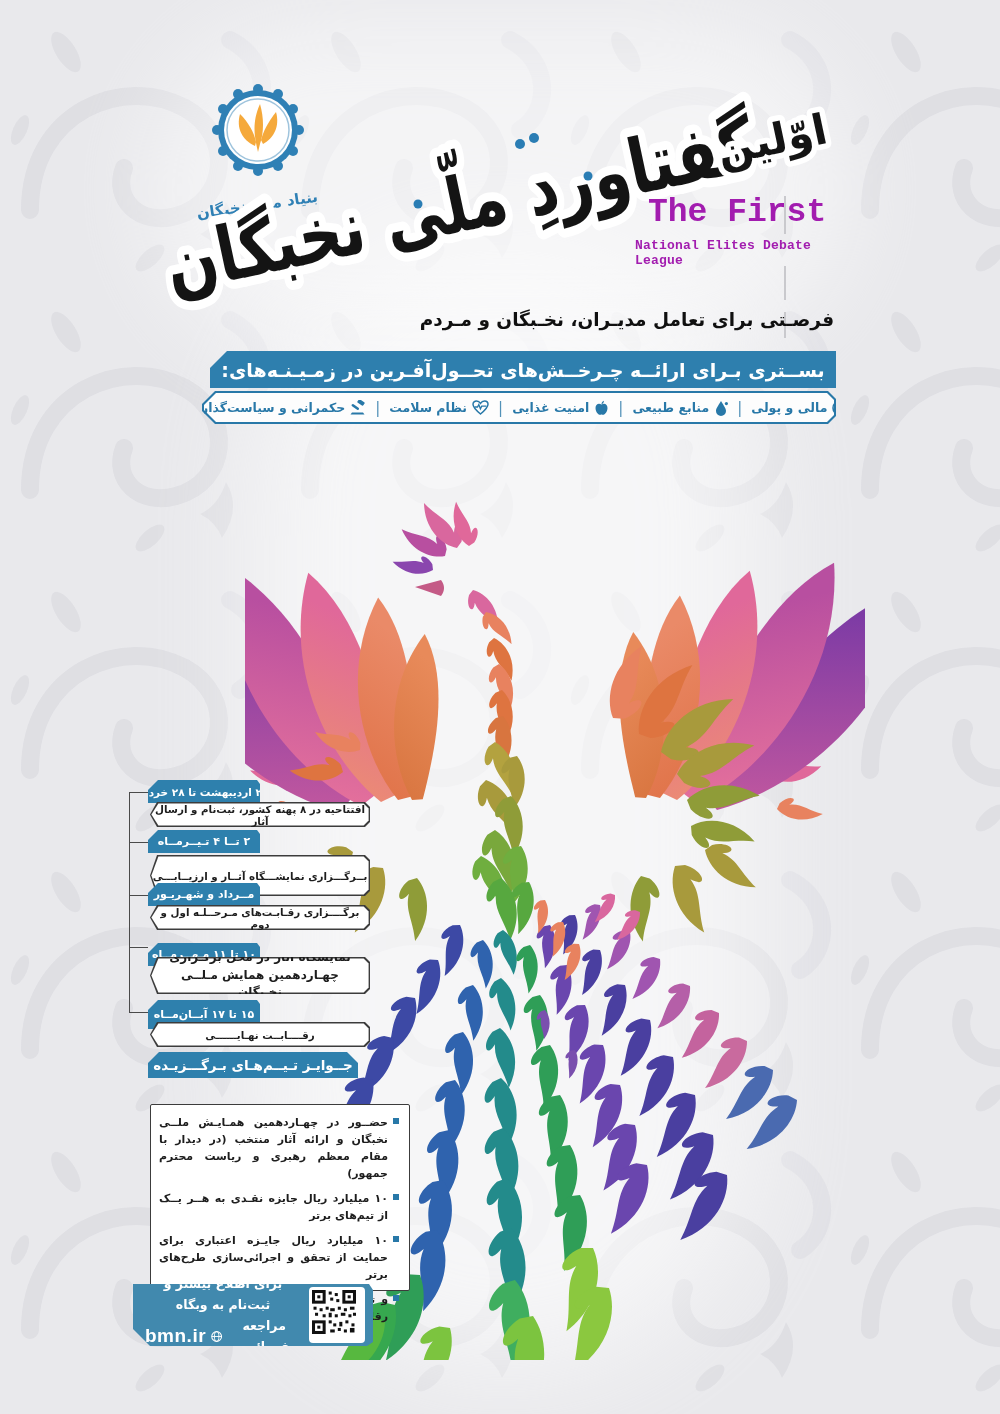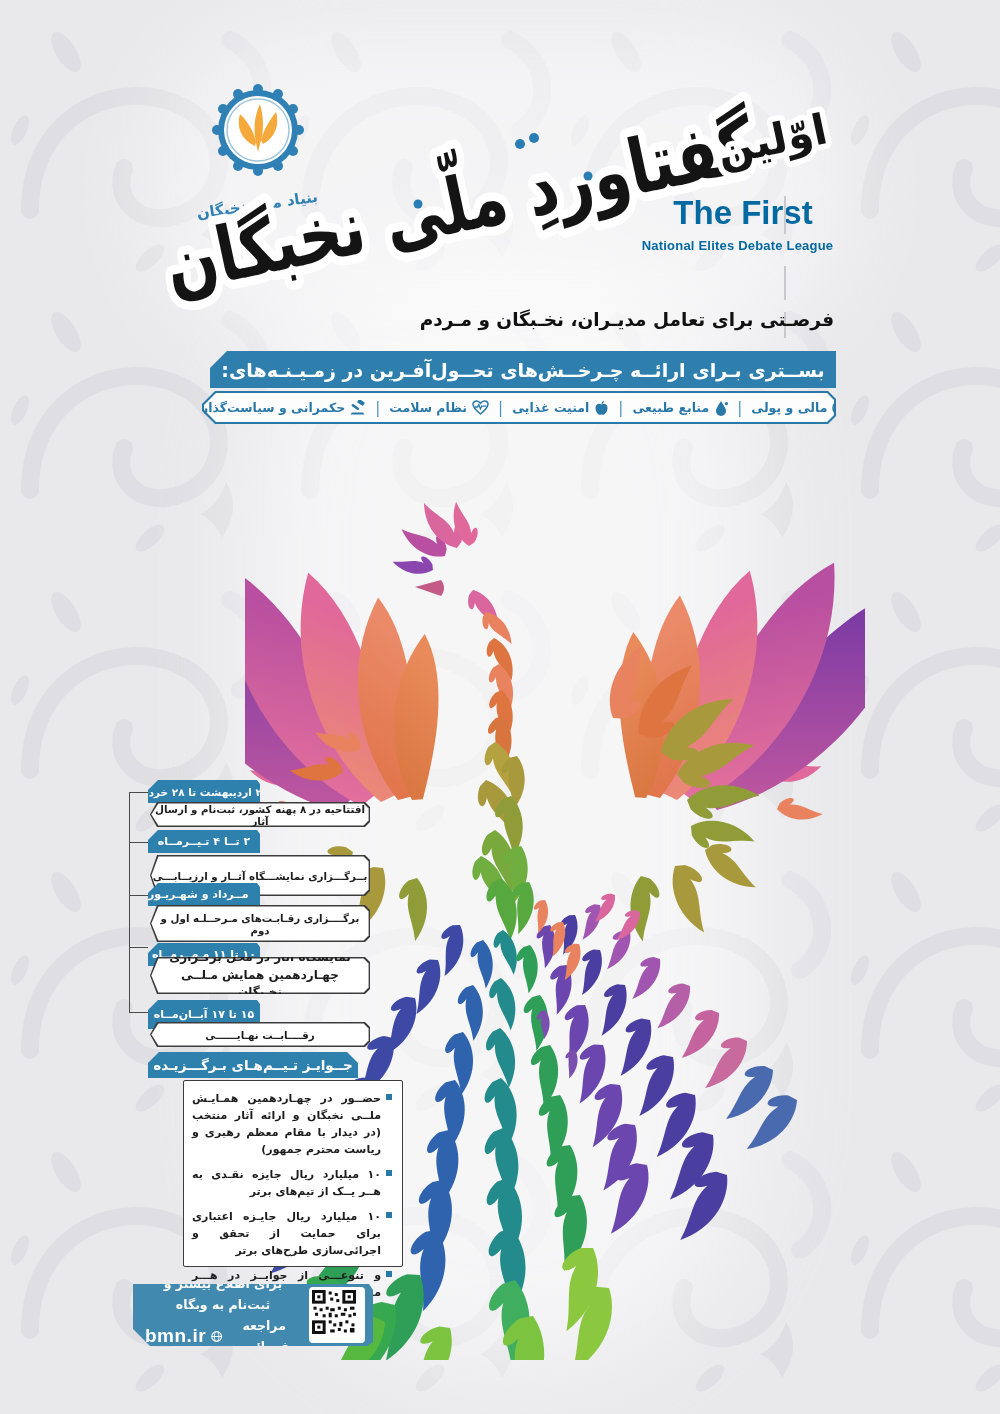--- a/index.html
+++ b/index.html
@@ -34,21 +34,21 @@
   .stub{border-top:1.6px solid #4a4a4a;}
   .prizebox{background:#fff;border:1.6px solid #3c3c3c;border-radius:2px;}
   .prizebox ul{margin:0;padding:9px 10px 0 8px;list-style:none;}
   .prizebox li{position:relative;font-size:11px;font-weight:bold;color:#1d1d1d;line-height:1.55;margin-bottom:8px;padding-right:11px;text-align:justify;}
   .prizebox li .sq{position:absolute;right:0;top:4px;width:6px;height:6px;background:#2878a8;}
   .footer{background:#4189ae;color:#fff;clip-path:polygon(0 0,calc(100% - 4px) 0,100% 6px,100% calc(100% - 4px),calc(100% - 6px) 100%,17px 100%,0 calc(100% - 17px));
           display:flex;align-items:center;gap:8px;padding:6px 8px 6px 12px;box-sizing:border-box;}
   .footer .txt{flex:1;text-align:center;font-weight:bold;font-size:12.5px;line-height:1.7;}
   .footer .site{font-family:"Liberation Sans",sans-serif;font-size:19px;font-weight:bold;letter-spacing:.5px;}
   .qrbox{background:#fff;border-radius:4px;padding:3px;width:50px;height:50px;flex:0 0 auto;}
-  .eng-title{font-family:Liberation Sans, sans-serif;color:#0369a1;font-weight:bold;text-align:center;}
+  .eng-title{font-family:Liberation Mono, monospace;color:#a21caf;font-weight:bold;text-align:left;}
   .tick{border-left:2px solid #c9c9cd;}
   .slogan{font-weight:bold;color:#101010;text-align:right;}
 </style>
 </head>
 <body>
 
 <div class="canvas">
 
   <svg class="abs" style="left:0;top:0;" width="1000" height="1414">
     <defs>
@@ -367,24 +367,24 @@
     </div>
 
   <div class="abs tab rtl" style="left:148px;top:830px;width:112px;height:23px;font-size:11px;">
     <span>۲ تــا ۴ تـیــرمــاه</span>
     </div>
   <div class="abs cut-outer body-box" style="left:150px;top:855px;width:220px;height:41px;">
     <div class="cut-inner"></div>
       <div class="body-text rtl" style="font-size:10.3px;">بــرگـــزاری نمایشـــگاه آثــار و ارزیــابـــی</div>
     </div>
 
-  <div class="abs tab rtl" style="left:148px;top:883px;width:112px;height:23px;font-size:11px;justify-content:flex-end;">
+  <div class="abs tab rtl" style="left:148px;top:883px;width:112px;height:23px;font-size:11px;">
     <span>مــرداد و شهـریـور</span>
     </div>
-  <div class="abs cut-outer body-box" style="left:150px;top:905px;width:220px;height:37px;">
+  <div class="abs cut-outer body-box" style="left:150px;top:905px;width:220px;height:25px;">
     <div class="cut-inner"></div>
       <div class="body-text rtl" style="font-size:10.3px;">برگــــزاری رقـابـت‌های مـرحــلـه اول و دوم</div>
     </div>
 
   <div class="abs tab rtl" style="left:148px;top:935px;width:112px;height:23px;font-size:11px;margin-top:8px;">
     <span>۱۰ تا ۱۱ مـهــرمــاه</span>
     </div>
   <div class="abs cut-outer body-box" style="left:150px;top:957px;width:220px;height:37px;">
     <div class="cut-inner"></div>
       <div class="body-text rtl" style="font-size:12px;line-height:1.45;padding:0 8px;">نمایشگاه آثار در محل برگـزاری چهـاردهمین همایش مـلــی نخـبگان</div>
@@ -394,21 +394,21 @@
     <span>۱۵ تا ۱۷ آبــان‌مــاه</span>
     </div>
   <div class="abs cut-outer body-box" style="left:150px;top:1022px;width:220px;height:25px;">
     <div class="cut-inner"></div>
       <div class="body-text rtl" style="font-size:10.3px;letter-spacing:2px;">رقــــابــت نهـایــــــی</div>
     </div>
 
   <div class="abs tab rtl" style="left:148px;top:1052px;width:210px;height:26px;font-size:13.5px;clip-path:polygon(11px 0,calc(100% - 11px) 0,100% 11px,100% 100%,0 100%,0 11px);">
     <span>جــوایـز تـیــم‌هـای بـرگـــزیـده</span>
     </div>
-  <div class="abs prizebox rtl" style="left:150px;top:1080px;width:220px;height:187px;box-sizing:border-box;margin-left:33px;">
+  <div class="abs prizebox rtl" style="left:150px;top:1104px;width:260px;height:187px;box-sizing:border-box;">
     <ul>
       <li><span class="sq"></span><span>حضــور در چهـاردهمین همـایـش ملــی نخبگان و ارائه آثار منتخب (در دیدار با مقام معظم رهبری و ریاست محترم جمهور)</span></li>
       <li><span class="sq"></span><span>۱۰ میلیارد ریال جایزه نقـدی به هــر یــک از تیم‌های برتر</span></li>
       <li><span class="sq"></span><span>۱۰ میلیارد ریال جایـزه اعتباری برای حمایت از تحقق و اجرائی‌سازی طرح‌های برتر</span></li>
       <li><span class="sq"></span><span>و تنوعـــی از جوایــز در هـــر مرحــله از رقابت</span></li>
     </ul>
   </div>
 
   <div class="abs footer" style="left:133px;top:1284px;width:240px;height:62px;">
     <div class="txt rtl">

